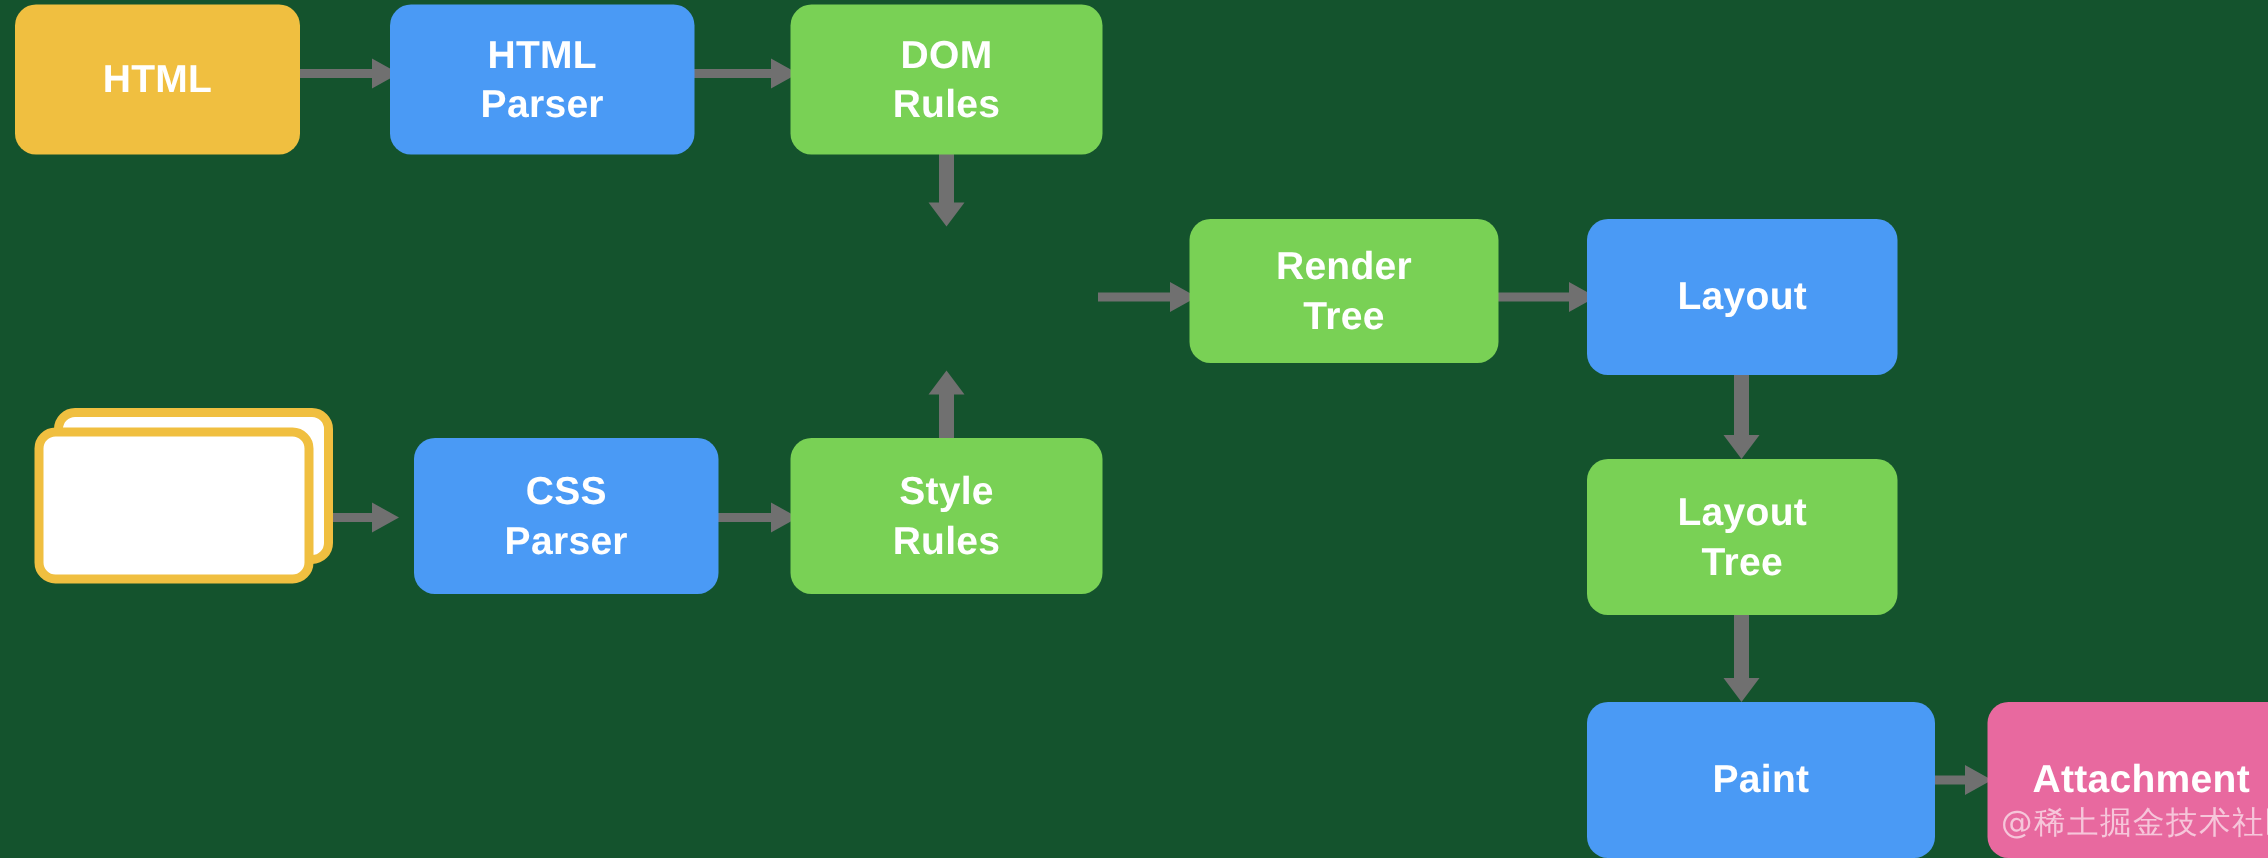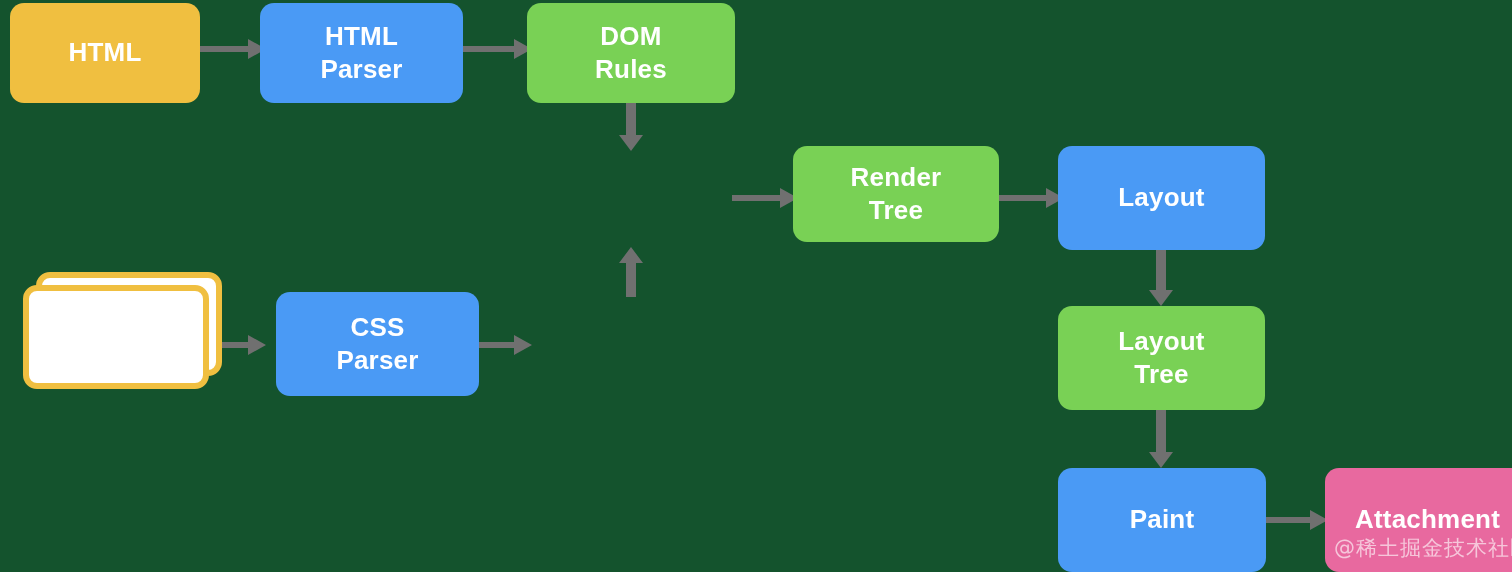--- a/index.html
+++ b/index.html
@@ -175,27 +175,31 @@
   <div class="stack-wrap" style="left:10px; top:272px; width:212px; height:132px;">
     <div class="stack-sheet" style="left:26px; top:0px; width:186px; height:104px;"></div>
     <div class="stack-sheet" style="left:13px; top:13px; width:186px; height:104px;"></div>
   </div>
 
   <div class="node n-blue" style="left:276px; top:292px; width:203px; height:104px;">
     <span class="lbl">CSS
 Parser</span>
   </div>
 
+  <div class="node n-green" style="left:527px; top:292px; width:208px; height:104px;">
+    <span class="lbl">Style
+Rules</span>
+  </div>
 
   <div class="node n-green" style="left:1058px; top:306px; width:207px; height:104px;">
     <span class="lbl">Layout
 Tree</span>
   </div>
 
-  <div class="node n-blue" style="left:1058px; top:468px; width:208px; height:104px;">
+  <div class="node n-blue" style="left:1058px; top:468px; width:232px; height:104px;">
     <span class="lbl">Paint</span>
   </div>
 
   <div class="node n-pink" style="left:1325px; top:468px; width:205px; height:104px;">
     <span class="lbl">Attachment</span>
   </div>
 
   <div class="watermark" style="left:1334px; top:534px;">@稀土掘金技术社区</div>
 
 </div>

